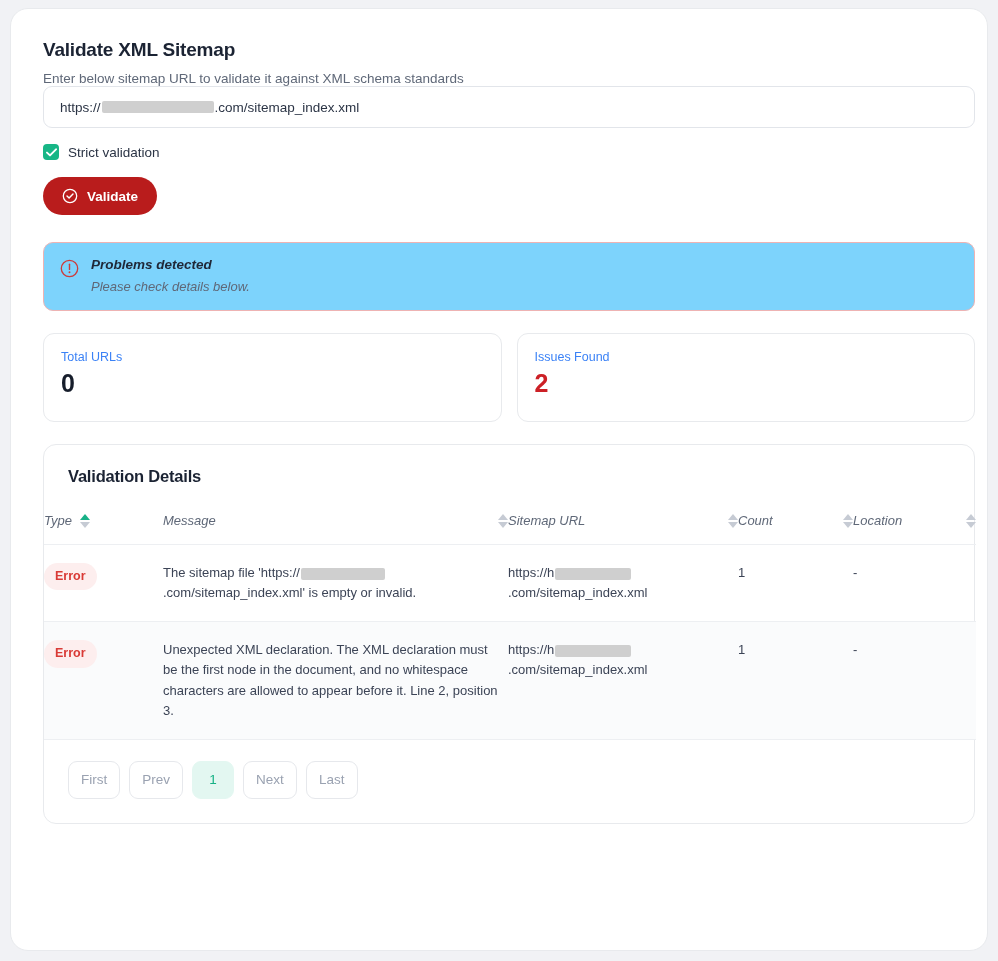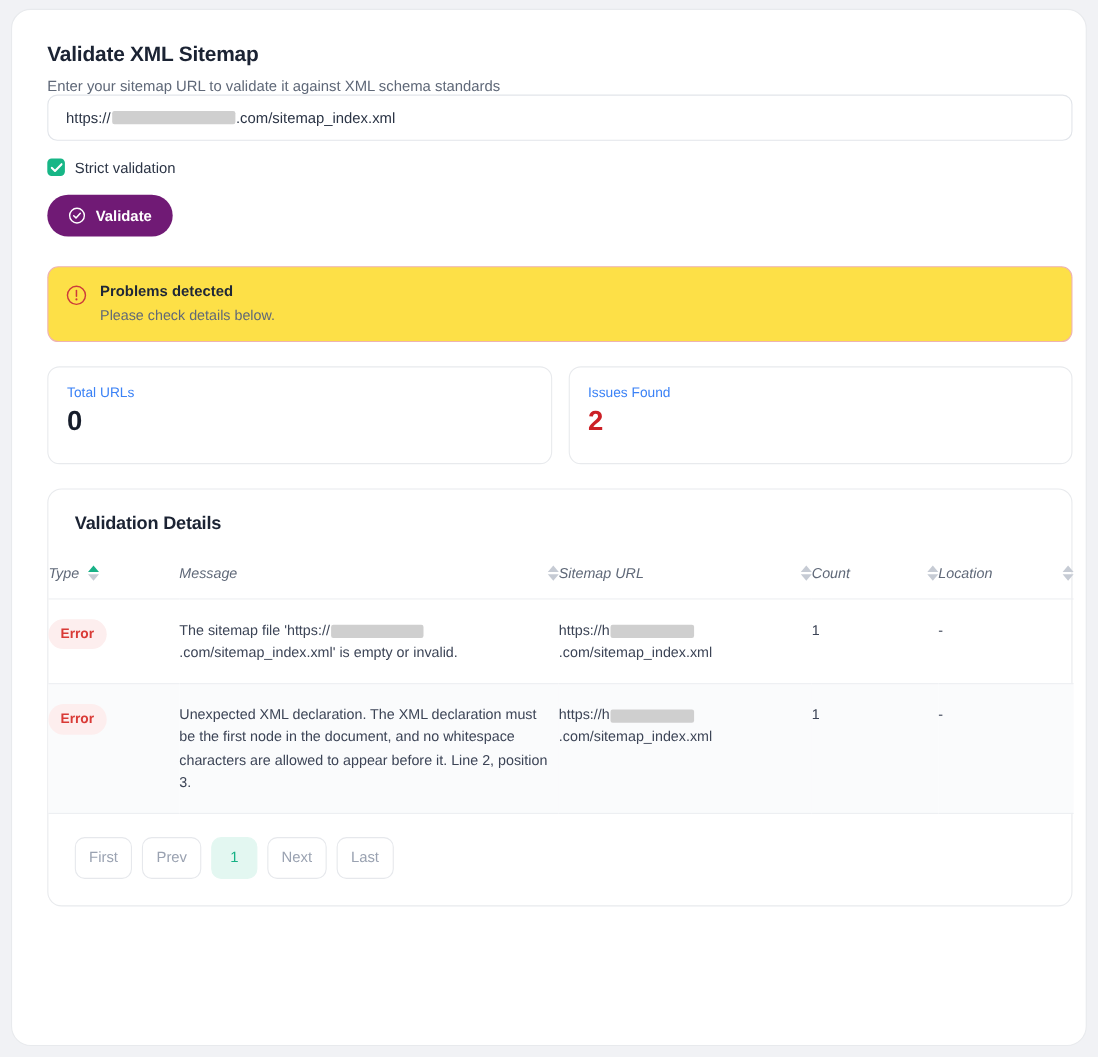--- a/index.html
+++ b/index.html
@@ -81,42 +81,43 @@
     display: flex; align-items: center; justify-content: center;
     flex: 0 0 auto;
   }
   .cbox svg { display: block; }
   .check-label { font-size: 13.5px; color: #2b3445; }
   
   .btn-validate {
     margin: 17px 0 0 10px;
     height: 38px;
     padding: 0 19px;
-    background: #701a75;
+    background: #b91c1c;
     color: #ffffff;
     border: none;
     border-radius: 19px;
     font-family: "Liberation Sans", sans-serif;
     font-size: 13.5px;
     font-weight: bold;
     display: inline-flex;
     align-items: center;
     gap: 9px;
     cursor: pointer;
   }
   
   .alert {
     margin: 27px 0 0 10px;
     width: 932px;
-    background: #fde047;
+    background: #7dd3fc;
     border: 1px solid #eeb3b3;
     border-radius: 10px;
     padding: 14px 16px 16px 16px;
     display: flex;
     gap: 12px;
+    font-style: italic;
   }
   .alert-ic { flex: 0 0 auto; margin-top: 2px; }
   .alert-title {
     font-size: 13.5px;
     font-weight: bold;
     color: #1f2737;
     margin-bottom: 7px;
   }
   .alert-text { font-size: 13px; color: #5f6878; }
   
@@ -238,21 +239,21 @@
     min-width: 42px;
   }
 </style>
 </head>
 <body>
 
 <div class="page">
   <div class="outer-card">
 
     <div class="h1">Validate XML Sitemap</div>
-    <div class="sub">Enter your sitemap URL to validate it against XML schema standards</div>
+    <div class="sub">Enter below sitemap URL to validate it against XML schema standards</div>
 
 
     <div class="url-display">
       <span>https://</span>
         <span class="redact" style="width:112px;"></span>
         <span>.com/sitemap_index.xml</span>
     </div>
 
     <div class="check-row">
       <span class="cbox">

